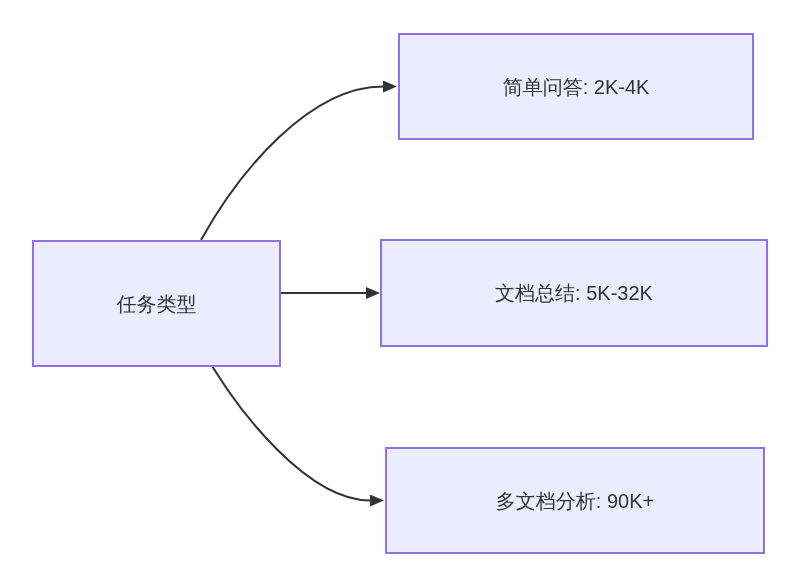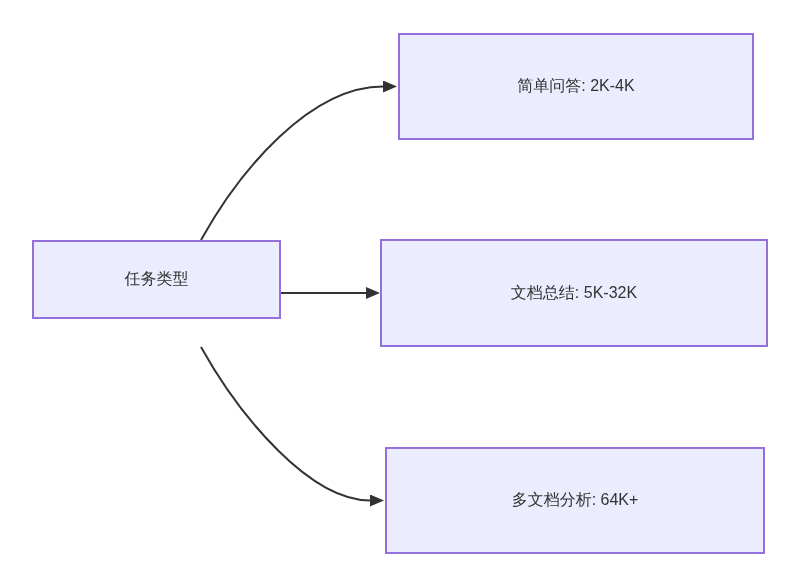--- a/index.html
+++ b/index.html
@@ -36,21 +36,21 @@
     stroke: none;
   }
   .node {
     position: absolute;
     background: var(--node-fill);
     border: 2px solid var(--node-border);
     display: flex;
     align-items: center;
     justify-content: center;
     color: var(--text);
-    font-size: 16px;
+    font-size: 20px;
     line-height: 1.3;
     text-align: center;
     white-space: nowrap;
   }
 </style>
 </head>
 <body>
 
 <div class="canvas">
 
@@ -58,29 +58,29 @@
     <defs>
       <marker id="arrow" markerUnits="userSpaceOnUse" markerWidth="14" markerHeight="12" refX="0" refY="6" orient="auto">
         <path class="arrowhead" d="M0,0 L14,6 L0,12 Z"></path>
       </marker>
     </defs>
     <path class="edge-path" d="M201,240 C240,170 310,86.5 383,86.5" marker-end="url(#arrow)"></path>
     <path class="edge-path" d="M281,293 L366,293" marker-end="url(#arrow)"></path>
     <path class="edge-path" d="M201,347 C240,417 310,500.5 370,500.5" marker-end="url(#arrow)"></path>
   </svg>
 
-  <div class="node" style="left:32px; top:240px; width:249px; height:79px;">
+  <div class="node" style="left:32px; top:240px; width:249px; height:127px;">
     <span>任务类型</span>
   </div>
 
   <div class="node" style="left:398px; top:33px; width:356px; height:107px;">
     <span>简单问答: 2K-4K</span>
   </div>
 
   <div class="node" style="left:380px; top:239px; width:388px; height:108px;">
     <span>文档总结: 5K-32K</span>
   </div>
 
   <div class="node" style="left:385px; top:447px; width:380px; height:107px;">
-    <span>多文档分析: 64K+</span>
+    <span>多文档分析: 90K+</span>
   </div>
 
 </div>
 
 </body></html>

